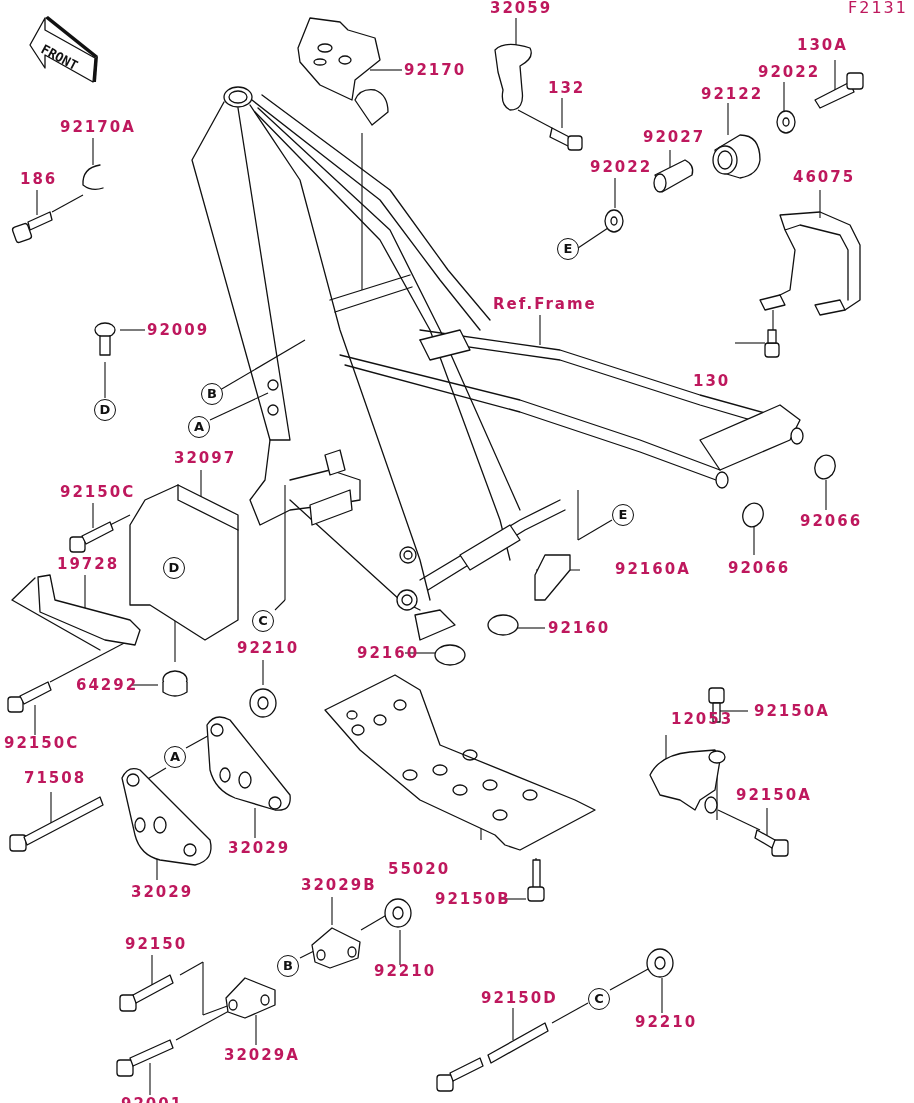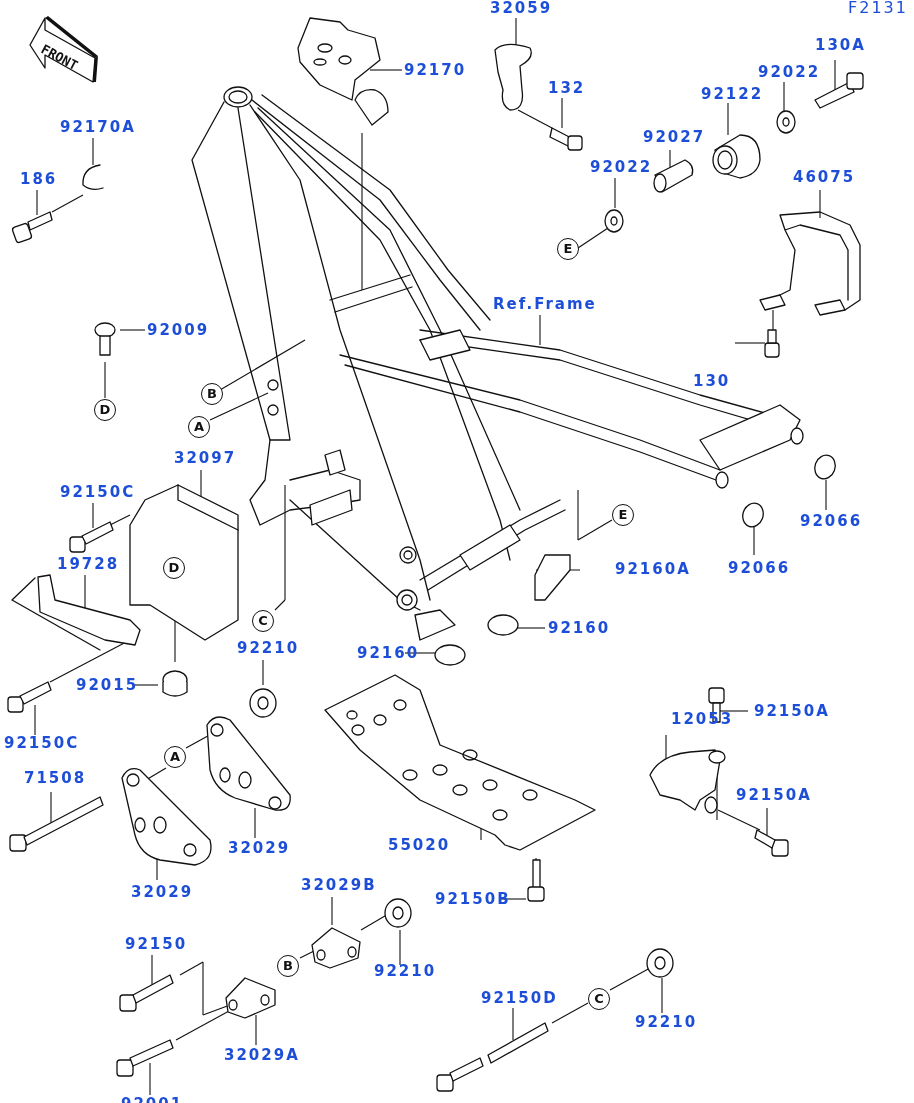--- a/index.html
+++ b/index.html
@@ -1,18 +1,18 @@
 <!DOCTYPE html>
 <html><head>
 <meta charset="utf-8">
 <style>
   html, body { margin: 0; padding: 0; background: #ffffff; }
   body { width: 914px; height: 1103px; overflow: hidden; position: relative; font-family: "DejaVu Sans Mono", "Liberation Mono", monospace; }
   #diagram { position: absolute; left: 0; top: 0; width: 914px; height: 1103px; }
-  .lbl { position: absolute; font-family: "DejaVu Sans", "Liberation Sans", sans-serif; font-weight: bold; font-size: 15px; letter-spacing: 2px; color: #1d4ed8; white-space: nowrap; line-height: 1; }
+  .lbl { position: absolute; font-family: "DejaVu Sans", "Liberation Sans", sans-serif; font-weight: bold; font-size: 15px; letter-spacing: 2px; color: #be185d; white-space: nowrap; line-height: 1; }
   .lbl-small { font-size: 16px; letter-spacing: 2px; font-weight: normal; }
   .ref { position: absolute; width: 22px; height: 22px; border: 1.4px solid #111; border-radius: 50%; box-sizing: border-box; font-family: "DejaVu Sans", "Liberation Sans", sans-serif; font-weight: bold; font-size: 13px; text-align: center; line-height: 20px; color: #111; background: #fff; }
   svg { position: absolute; left: 0; top: 0; }
   .p { fill: none; stroke: #111; stroke-width: 1.3; stroke-linejoin: round; stroke-linecap: round; }
   .pf { fill: #fff; stroke: #111; stroke-width: 1.3; stroke-linejoin: round; }
   .ld { fill: none; stroke: #111; stroke-width: 1.1; }
   .front-text { font-family: "DejaVu Sans Mono", monospace; font-weight: bold; font-size: 13px; fill: #111; }
 </style>
 </head>
 <body>
@@ -276,46 +276,46 @@
 </svg>
 
 <div class="lbl lbl-small" style="left:848px;top:0px;">F2131</div>
 
 <div class="lbl" style="left:490px;top:1px;">32059</div>
 <div class="lbl" style="left:548px;top:81px;">132</div>
 <div class="lbl" style="left:404px;top:63px;">92170</div>
 <div class="lbl" style="left:60px;top:120px;">92170A</div>
 <div class="lbl" style="left:20px;top:172px;">186</div>
 <div class="lbl" style="left:758px;top:65px;">92022</div>
-<div class="lbl" style="left:815px;top:38px;">130A</div>
+<div class="lbl" style="left:797px;top:38px;">130A</div>
 <div class="lbl" style="left:701px;top:87px;">92122</div>
 <div class="lbl" style="left:643px;top:130px;">92027</div>
 <div class="lbl" style="left:590px;top:160px;">92022</div>
 <div class="lbl" style="left:793px;top:170px;">46075</div>
 <div class="lbl" style="left:493px;top:297px;">Ref.Frame</div>
 <div class="lbl" style="left:693px;top:336px;margin-top:38px;">130</div>
 <div class="lbl" style="left:147px;top:323px;">92009</div>
 <div class="lbl" style="left:174px;top:451px;">32097</div>
 <div class="lbl" style="left:60px;top:485px;">92150C</div>
 <div class="lbl" style="left:57px;top:557px;">19728</div>
-<div class="lbl" style="left:76px;top:678px;">92015</div>
+<div class="lbl" style="left:76px;top:678px;">64292</div>
 <div class="lbl" style="left:4px;top:736px;">92150C</div>
 <div class="lbl" style="left:237px;top:641px;">92210</div>
 <div class="lbl" style="left:615px;top:562px;">92160A</div>
 <div class="lbl" style="left:800px;top:514px;">92066</div>
 <div class="lbl" style="left:728px;top:561px;">92066</div>
 <div class="lbl" style="left:548px;top:621px;">92160</div>
 <div class="lbl" style="left:357px;top:646px;">92160</div>
 <div class="lbl" style="left:754px;top:704px;">92150A</div>
 <div class="lbl" style="left:640px;top:712px;margin-left:31px;">12053</div>
 <div class="lbl" style="left:736px;top:788px;">92150A</div>
 <div class="lbl" style="left:24px;top:771px;">71508</div>
 <div class="lbl" style="left:228px;top:841px;">32029</div>
 <div class="lbl" style="left:131px;top:885px;">32029</div>
-<div class="lbl" style="left:388px;top:838px;text-align:center;">55020</div>
+<div class="lbl" style="left:388px;top:862px;text-align:center;">55020</div>
 <div class="lbl" style="left:435px;top:892px;">92150B</div>
 <div class="lbl" style="left:301px;top:878px;">32029B</div>
 <div class="lbl" style="left:374px;top:964px;">92210</div>
 <div class="lbl" style="left:125px;top:937px;">92150</div>
 <div class="lbl" style="left:224px;top:1048px;">32029A</div>
 <div class="lbl" style="left:481px;top:991px;">92150D</div>
 <div class="lbl" style="left:635px;top:1015px;">92210</div>
 <div class="lbl" style="left:121px;top:1097px;">92001</div>
 
 <div class="ref" style="left:557px;top:238px;">E</div>

